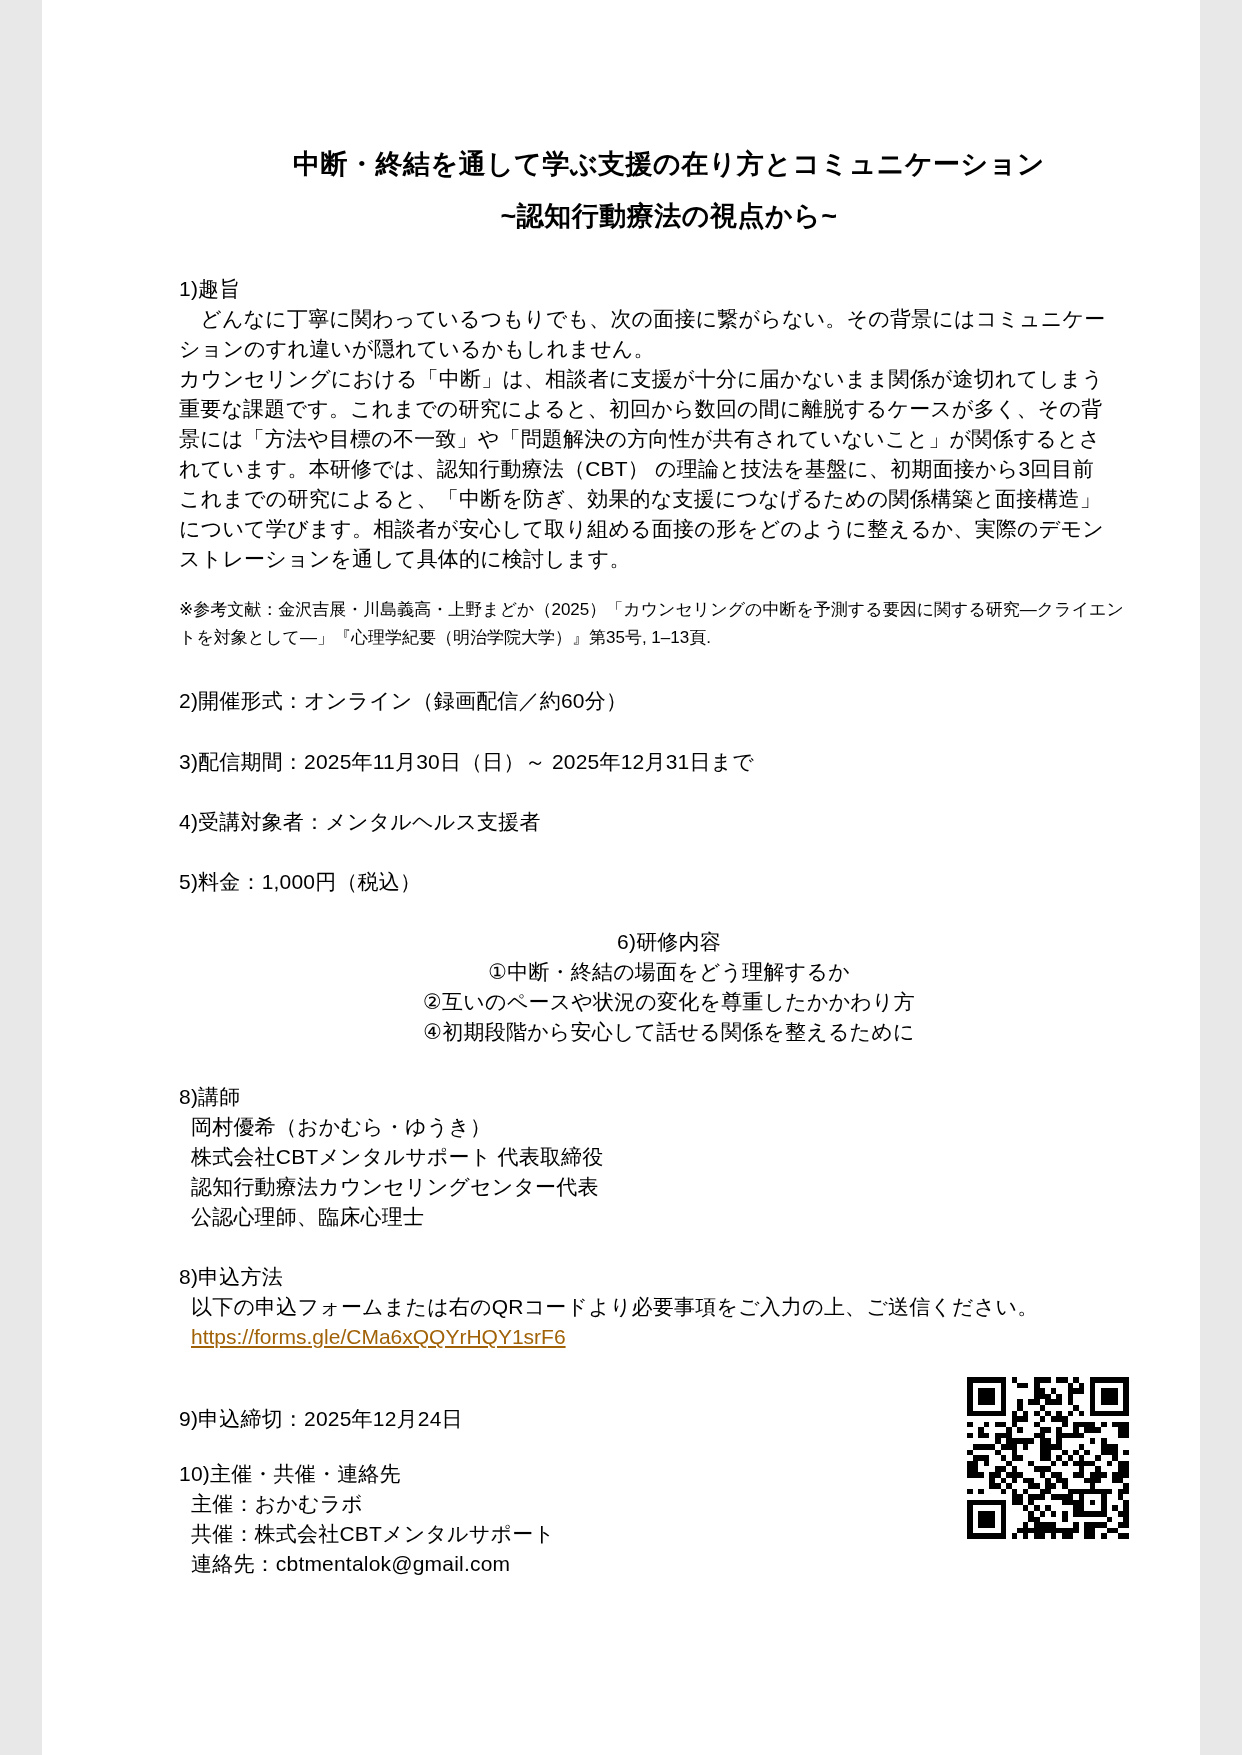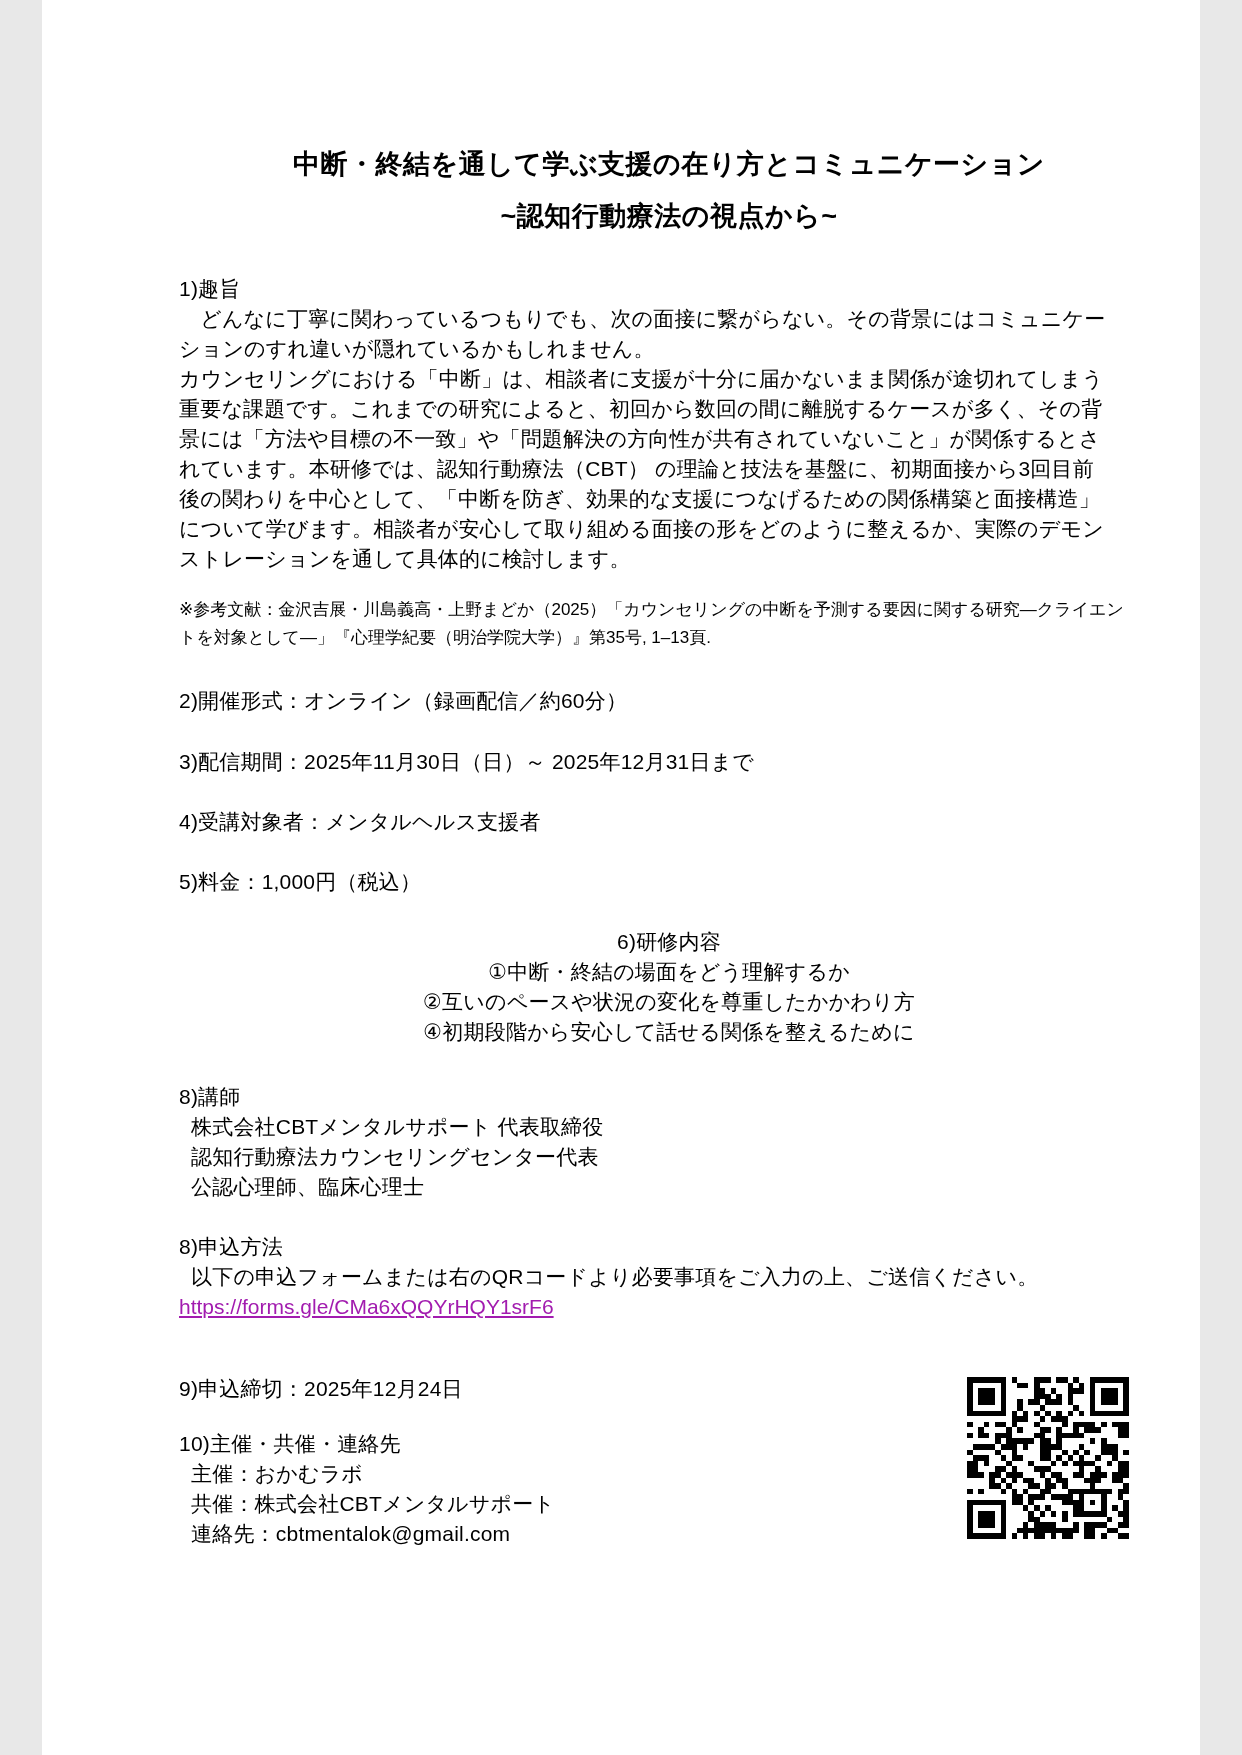--- a/index.html
+++ b/index.html
@@ -41,23 +41,24 @@
   .sec-audience{margin-top:30px;}
   .sec-fee{margin-top:30px;}
   .sec-contents{margin-top:30px;text-align:center;}
   .sec-lecturer{margin-top:35px;}
   .sec-application{margin-top:30px;}
   .sec-deadline{margin-top:52px;}
   .sec-organizer{margin-top:25px;}
   .indent .line{padding-left:12px;}
   .form-link{
     display:inline-block;
+    margin-left:12px;
     font-size:21px;
     line-height:30px;
-    color:#a21caf;
+    color:#a16207;
     text-decoration:underline;
     white-space:nowrap;
   }
   .qr{
     position:absolute;
     left:925px;top:1377px;
     width:162px;height:162px;
   }
   .qr svg{width:100%;height:100%;shape-rendering:crispEdges;}
 </style>
@@ -74,21 +75,21 @@
 
     <section class="sec sec-purpose">
       <div class="h">1)趣旨</div>
       <div>
           <div class="line">　どんなに丁寧に関わっているつもりでも、次の面接に繋がらない。その背景にはコミュニケー</div>
           <div class="line">ションのすれ違いが隠れているかもしれません。</div>
           <div class="line">カウンセリングにおける「中断」は、相談者に支援が十分に届かないまま関係が途切れてしまう</div>
           <div class="line">重要な課題です。これまでの研究によると、初回から数回の間に離脱するケースが多く、その背</div>
           <div class="line">景には「方法や目標の不一致」や「問題解決の方向性が共有されていないこと」が関係するとさ</div>
           <div class="line">れています。本研修では、認知行動療法（CBT） の理論と技法を基盤に、初期面接から3回目前</div>
-          <div class="line">後の関わりを中心として、「中断を防ぎ、効果的な支援につなげるための関係構築と面接構造」</div>
+          <div class="line">これまでの研究によると、「中断を防ぎ、効果的な支援につなげるための関係構築と面接構造」</div>
           <div class="line">について学びます。相談者が安心して取り組める面接の形をどのように整えるか、実際のデモン</div>
           <div class="line">ストレーションを通して具体的に検討します。</div>
         </div>
     </section>
 
     <section class="sec sec-reference">
       <div>
           <div class="line">※参考文献：金沢吉展・川島義高・上野まどか（2025）「カウンセリングの中断を予測する要因に関する研究—クライエン</div>
           <div class="line">トを対象として—」『心理学紀要（明治学院大学）』第35号, 1–13頁.</div>
         </div>
@@ -115,20 +116,21 @@
       <div>
           <div class="line">①中断・終結の場面をどう理解するか</div>
           <div class="line">②互いのペースや状況の変化を尊重したかかわり方</div>
           <div class="line">④初期段階から安心して話せる関係を整えるために</div>
         </div>
     </section>
 
     <section class="sec sec-lecturer">
       <div class="h">8)講師</div>
       <div class="indent">
+          <div class="line">岡村優希（おかむら・ゆうき）</div>
           <div class="line">株式会社CBTメンタルサポート 代表取締役</div>
           <div class="line">認知行動療法カウンセリングセンター代表</div>
           <div class="line">公認心理師、臨床心理士</div>
         </div>
     </section>
 
     <section class="sec sec-application">
       <div class="h">8)申込方法</div>
       <div class="indent">
         <div class="line">以下の申込フォームまたは右のQRコードより必要事項をご入力の上、ご送信ください。</div>

